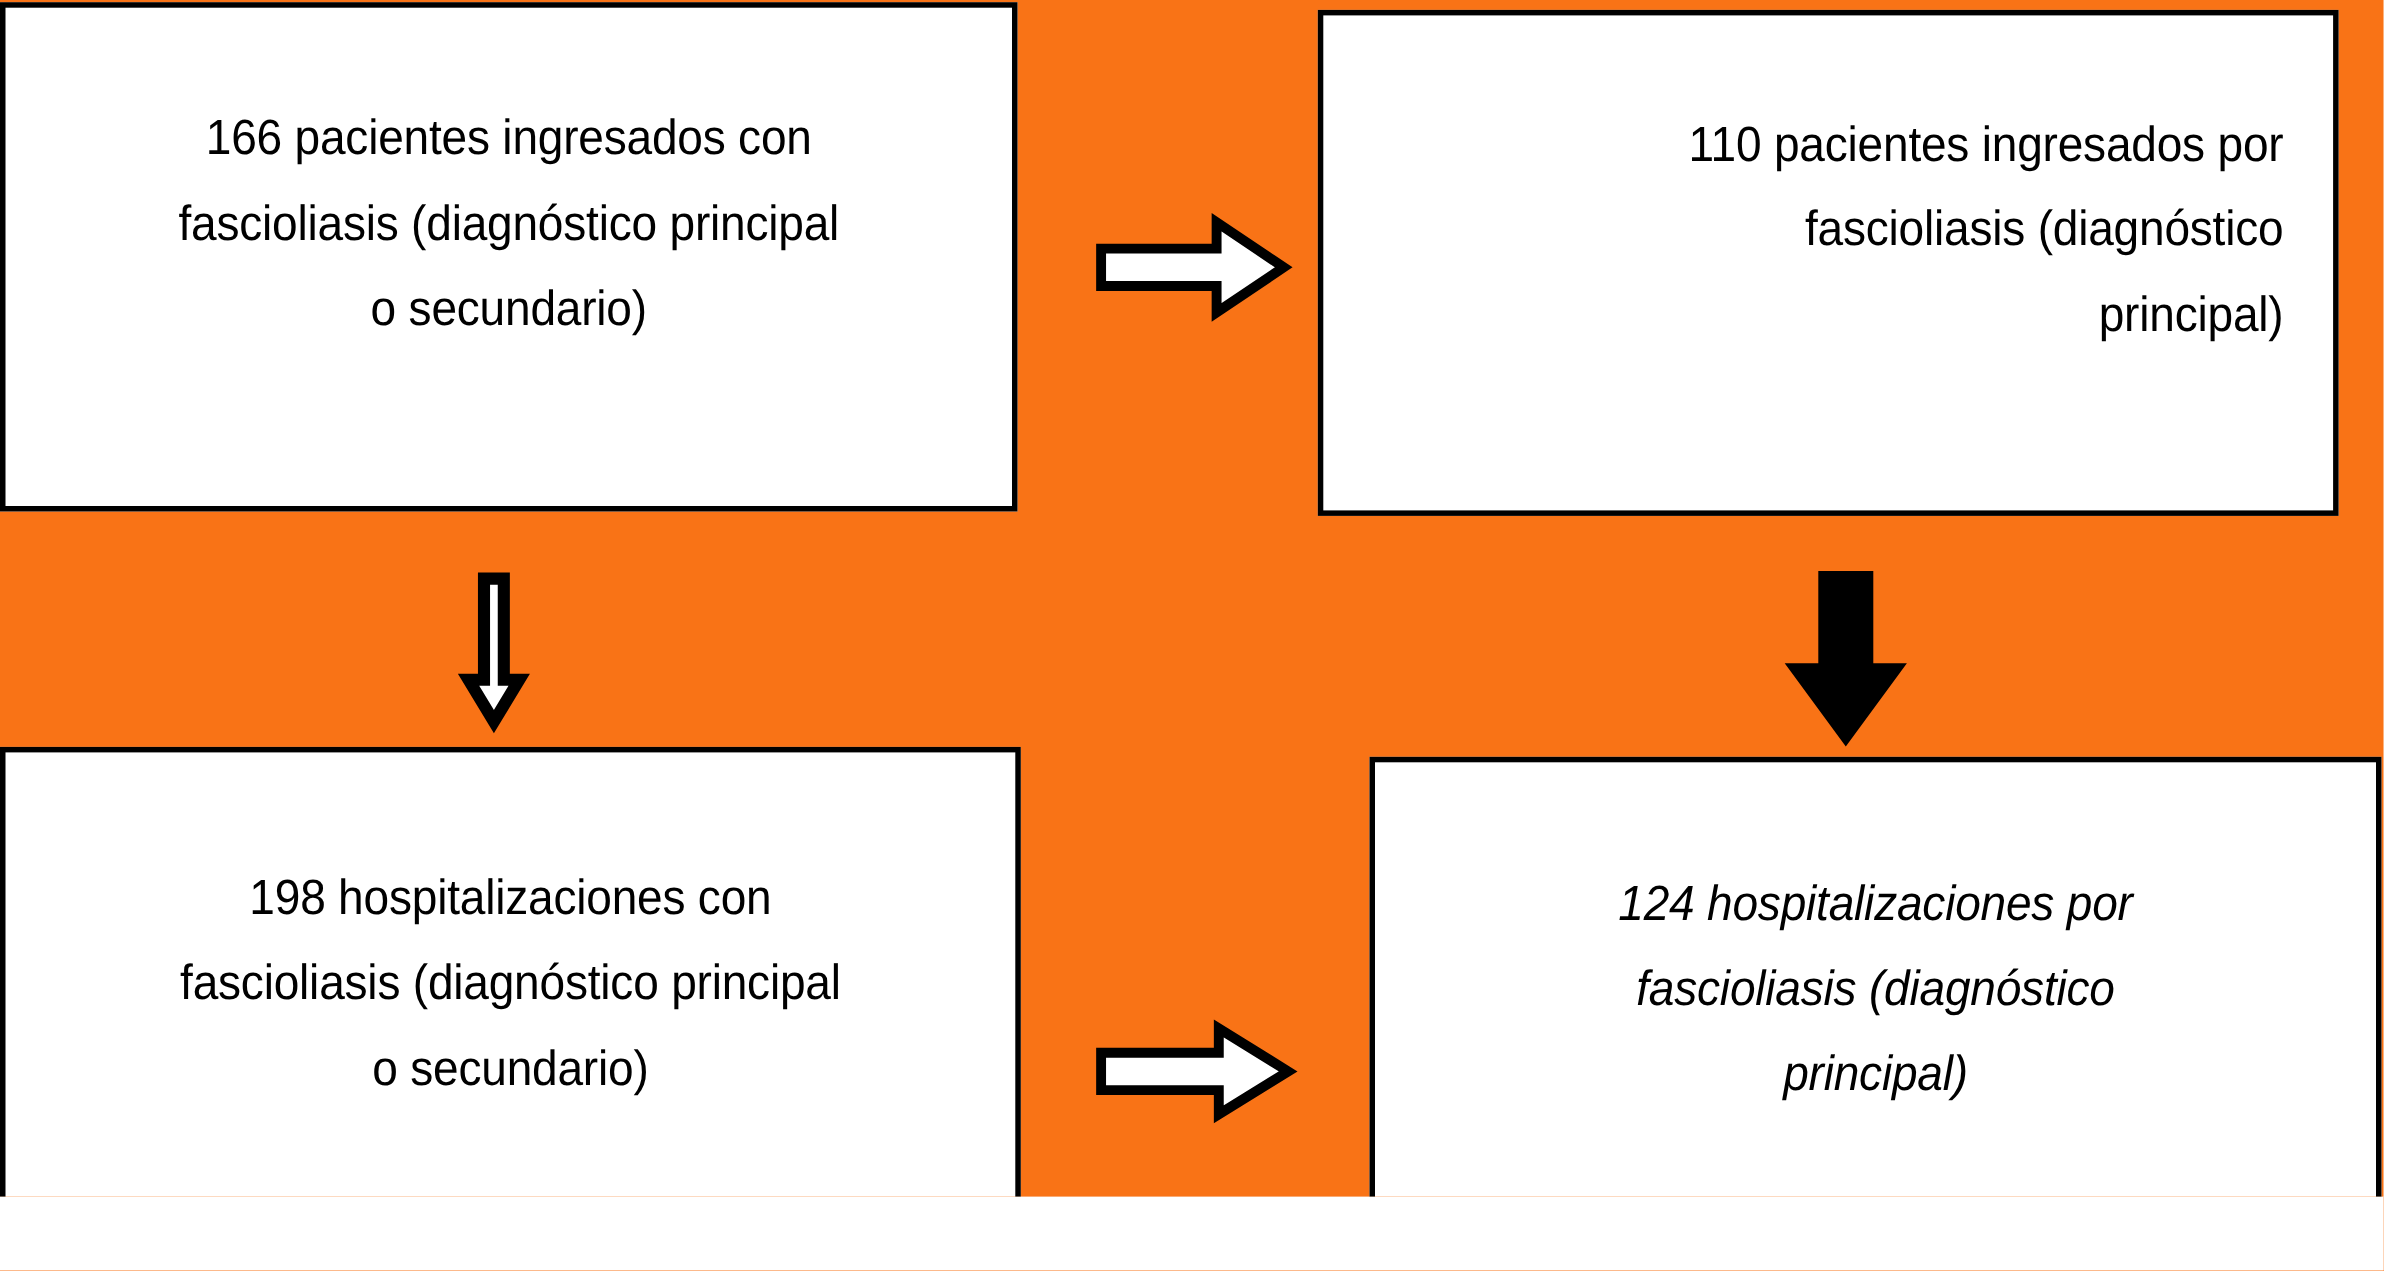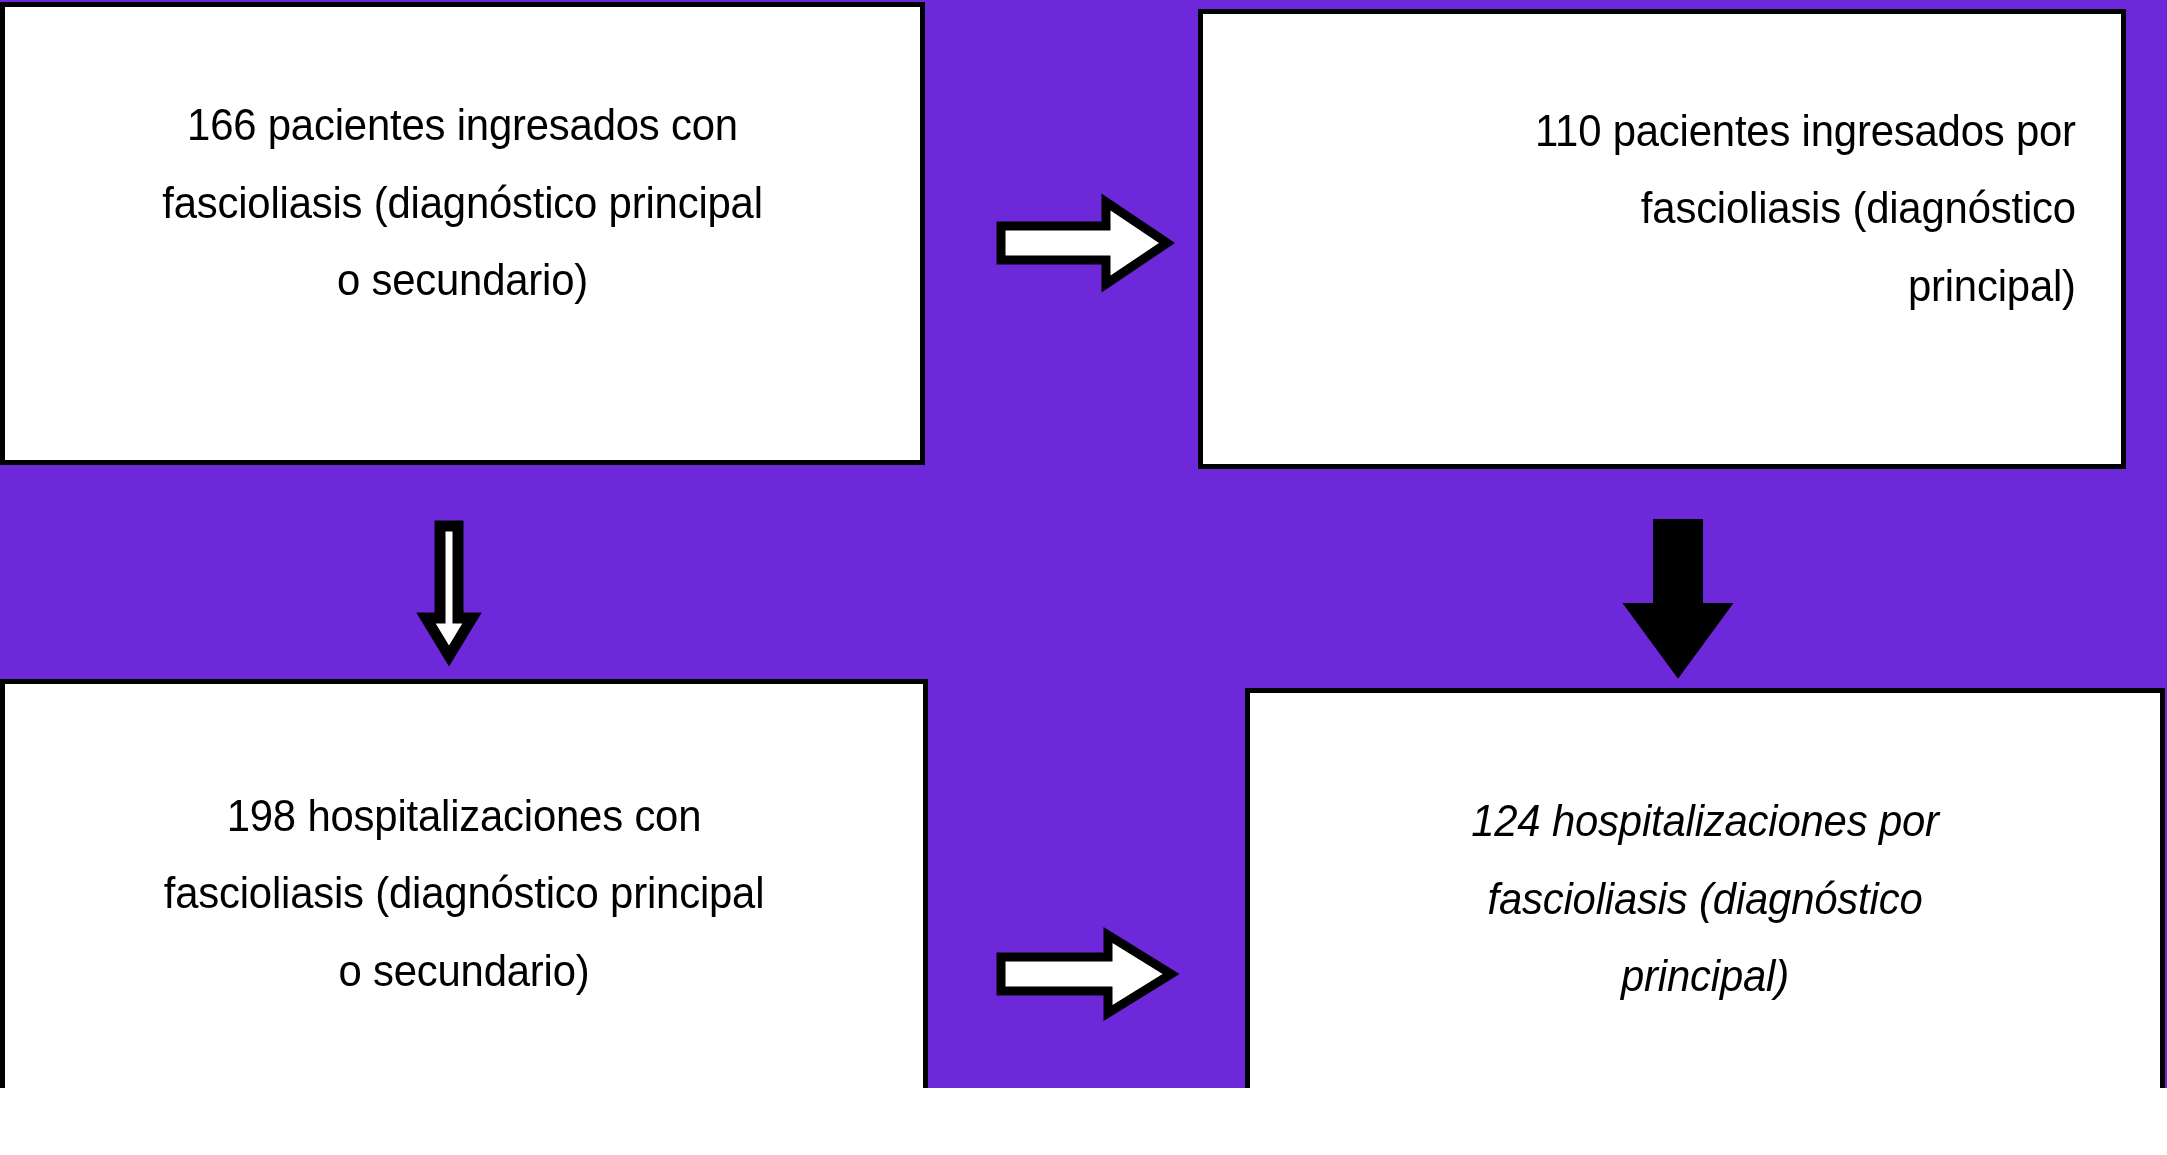--- a/index.html
+++ b/index.html
@@ -5,21 +5,21 @@
 <style>
   html, body {
     margin: 0;
     padding: 0;
     background: #ffffff;
   }
   #canvas {
     position: relative;
     width: 2167px;
     height: 1088px;
-    background: #6d28d9;
+    background: #f97316;
     overflow: hidden;
     font-family: "Liberation Sans", "DejaVu Sans", sans-serif;
   }
   .flow-box {
     position: absolute;
     box-sizing: border-box;
     background: #ffffff;
     border: 5px solid #000000;
     display: flex;
     align-items: center;

